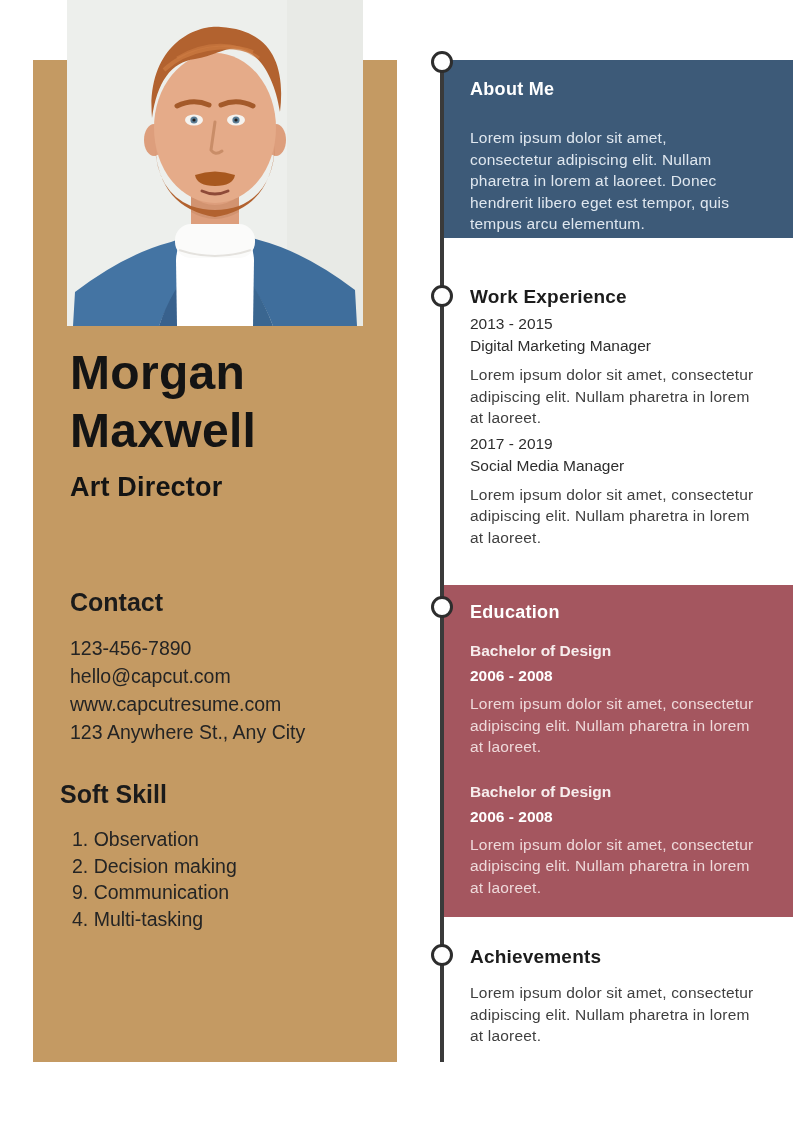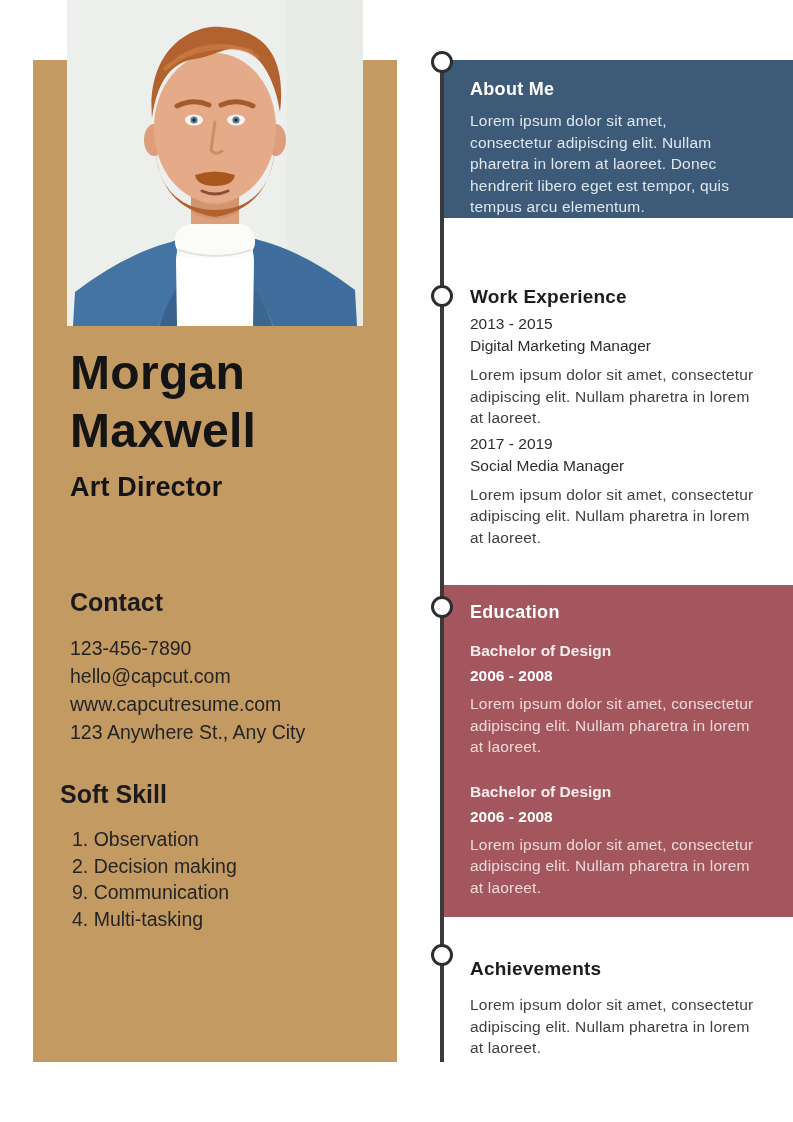--- a/index.html
+++ b/index.html
@@ -20,41 +20,41 @@
   .skills-heading { position:absolute; left:60px; top:780px; z-index:2; font-size:25px; font-weight:700; color:#1b1b1b; }
   .skills-list { position:absolute; left:72px; top:826px; z-index:2; font-size:19.5px; line-height:26.5px; color:#242424; list-style:none; }
 
   
   .tl-line { position:absolute; left:440px; top:62px; width:4px; height:1000px; background:#3a3a3a; z-index:3; }
   .tl-dot { position:absolute; left:431px; width:22px; height:22px; border-radius:50%; background:#ffffff; border:3px solid #2d2d2d; z-index:4; }
   .dot-about { top:51px; } .dot-work { top:285px; } .dot-edu { top:596px; } .dot-ach { top:944px; }
 
   
   .pre { white-space:pre-line; }
-  .about-box { position:absolute; left:442px; top:60px; width:351px; height:158px; background:#3d5a78; z-index:2; padding:19px 24px 0 28px; }
+  .about-box { position:absolute; left:442px; top:60px; width:351px; height:178px; background:#3d5a78; z-index:2; padding:19px 24px 0 28px; }
   .about-box h3 { color:#ffffff; font-size:18px; font-weight:600; letter-spacing:0.3px; }
-  .about-box p { margin-top:10px; color:#dfe7ef; font-size:15.5px; line-height:21.5px; letter-spacing:0.2px; }
+  .about-box p { margin-top:27px; color:#dfe7ef; font-size:15.5px; line-height:21.5px; letter-spacing:0.2px; }
 
   .work-section { position:absolute; left:470px; top:285px; width:316px; z-index:2; }
   .work-section h3 { font-size:19px; font-weight:700; color:#1c1c1c; line-height:24px; letter-spacing:0.2px; }
   .work-entry { margin-top:4px; }
   .work-entry .dates { font-size:15.5px; line-height:22px; color:#2e2e2e; }
   .work-entry .role  { font-size:15.5px; line-height:22px; color:#2e2e2e; }
   .work-entry p { margin-top:7px; font-size:15.5px; line-height:21.5px; color:#3f3f3f; letter-spacing:0.2px; }
 
   .edu-box { position:absolute; left:442px; top:585px; width:351px; height:332px; background:#a4565f; z-index:2; padding:15px 24px 4px 28px; }
   .edu-box h3 { color:#ffffff; font-size:18px; font-weight:600; line-height:24px; letter-spacing:0.3px; }
   .edu-entry.first { margin-top:16px; }
   .edu-entry.second { margin-top:23px; }
   .edu-entry .degree { color:#f7eded; font-size:15.5px; font-weight:600; line-height:22px; }
   .edu-entry .dates  { color:#ffffff; font-size:15.5px; font-weight:600; line-height:22px; margin-top:3px; }
   .edu-entry p { margin-top:6px; color:#eed9da; font-size:15.5px; line-height:21.5px; letter-spacing:0.2px; }
 
   .ach-section { position:absolute; left:470px; top:945px; width:316px; z-index:2; }
-  .ach-section h3 { font-size:19px; font-weight:700; color:#1c1c1c; line-height:24px; letter-spacing:0.2px;margin-top:12px; }
+  .ach-section h3 { font-size:19px; font-weight:700; color:#1c1c1c; line-height:24px; letter-spacing:0.2px; }
   .ach-section p { margin-top:13px; font-size:15.5px; line-height:21.5px; color:#3f3f3f; letter-spacing:0.2px; }
 </style>
 </head>
 <body>
 
 <div class="page">
 
   <div class="sidebar"></div>
 
   <div class="photo">

